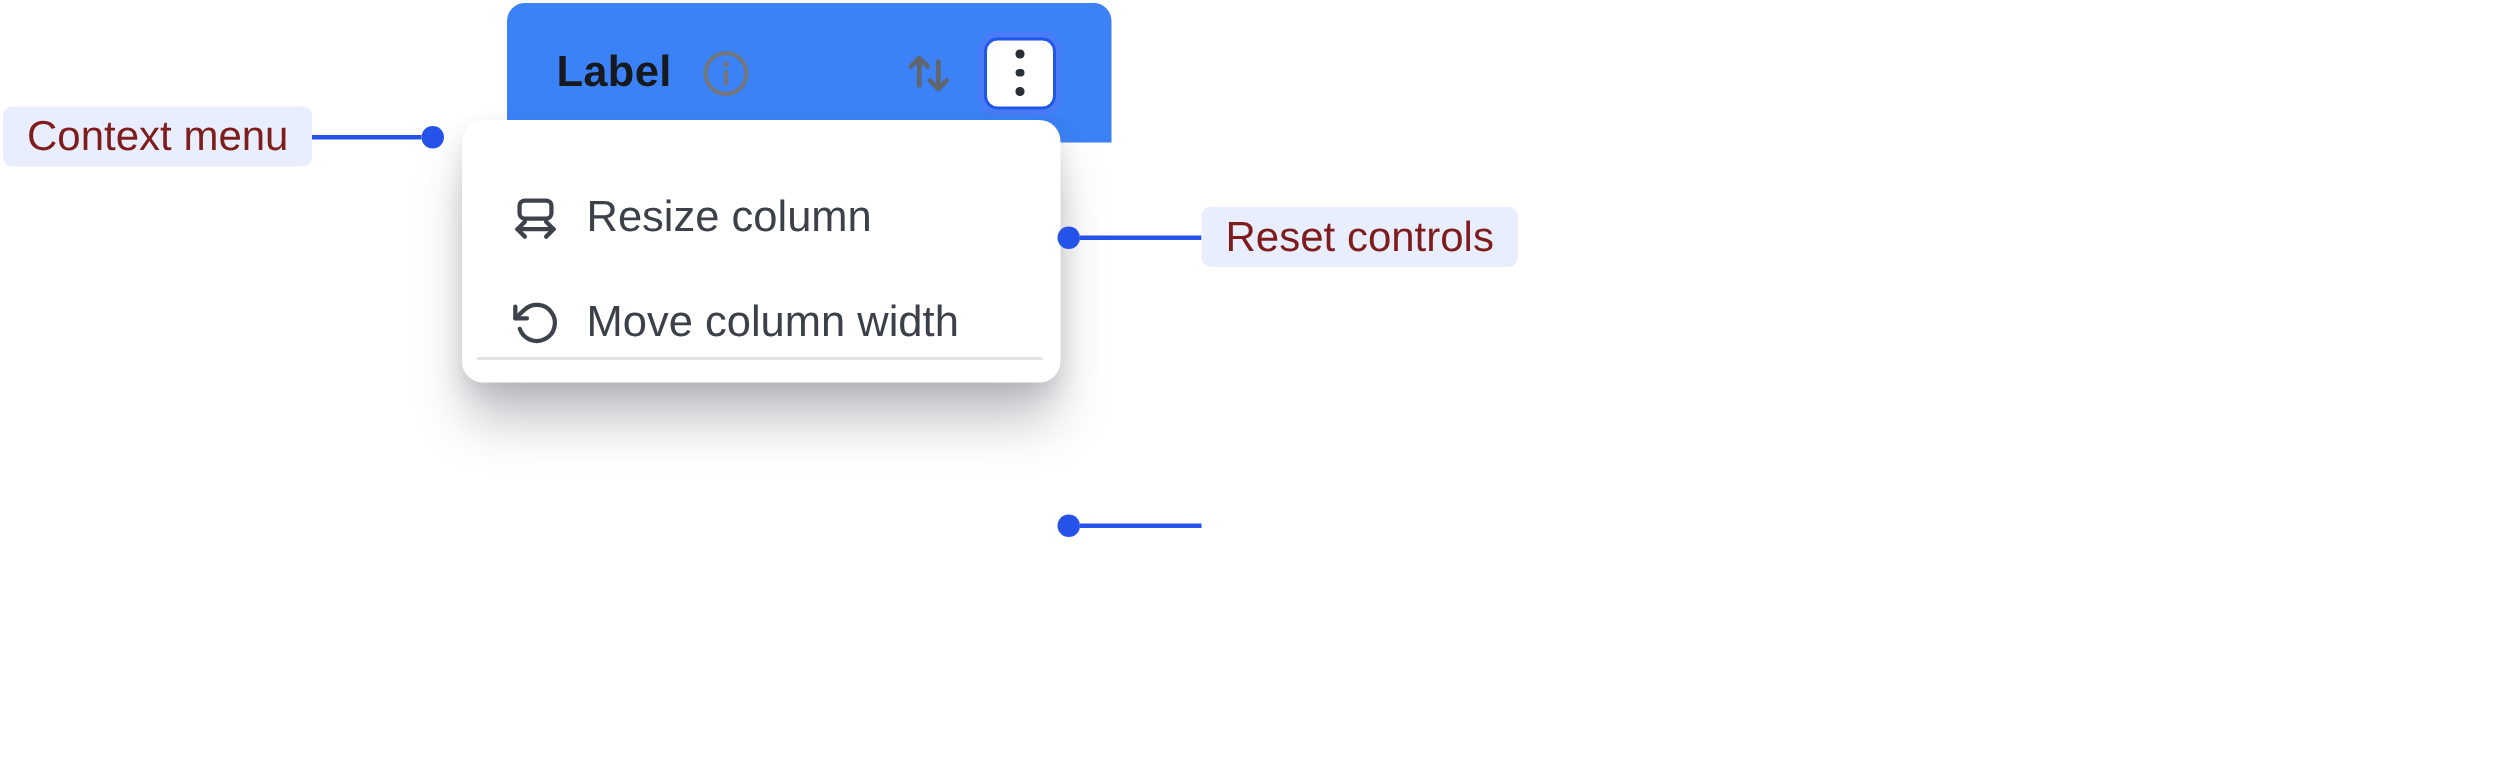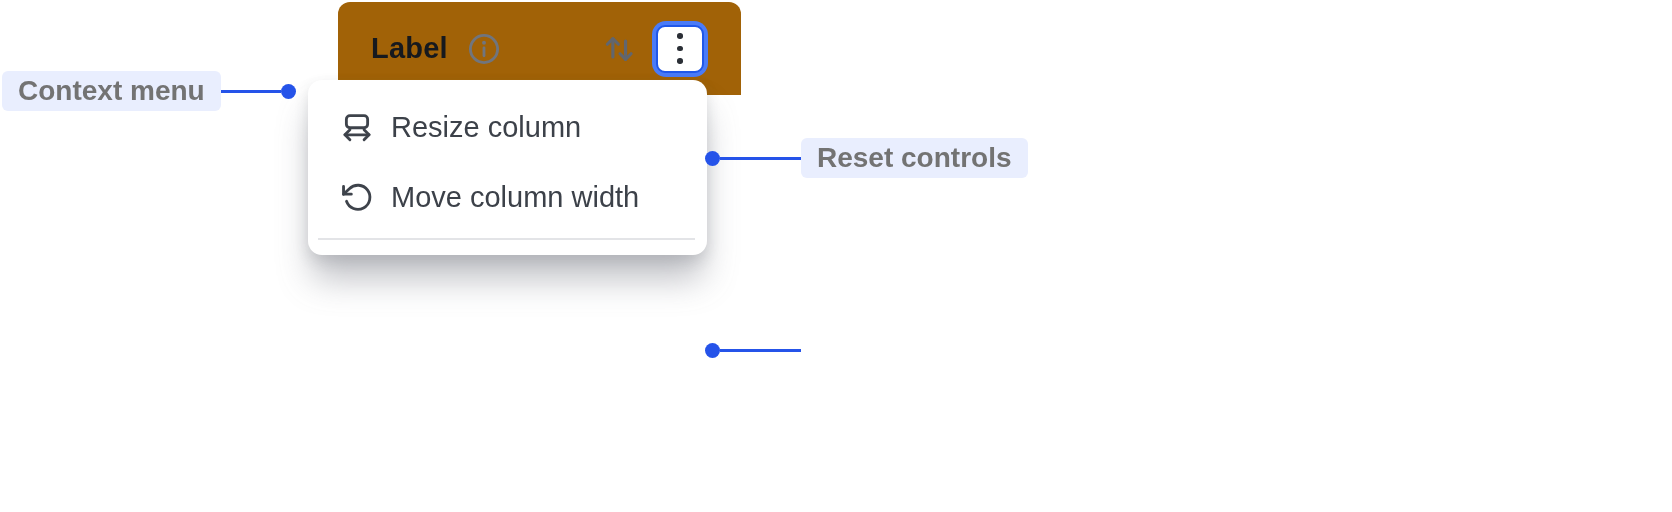--- a/index.html
+++ b/index.html
@@ -5,21 +5,21 @@
   * { margin:0; padding:0; box-sizing:border-box; }
   html,body { background:#ffffff; }
   .canvas {
     position:relative; width:1672px; height:512px; background:#ffffff;
     font-family:"Liberation Sans", sans-serif; overflow:hidden;
   }
 
   
   .col-header {
     position:absolute; left:338px; top:2px; width:403px; height:93px;
-    background:#a16207; border-radius:12px 12px 0 0;
+    background:#3b82f6; border-radius:12px 12px 0 0;
     display:flex; align-items:center; padding:0 33px 0 33px; z-index:1;
   }
   .col-label { font-size:29px; font-weight:700; color:#16191e; letter-spacing:.2px; }
   .hdr-info { margin-left:19px; width:34px; height:34px; display:flex; }
   .spacer { flex:1; }
   .hdr-sort { width:38px; height:38px; display:flex; margin-right:13px; }
   .more-btn {
     width:56px; height:56px; border:none; border-radius:14px; background:#4a7bf7;
     padding:4px; cursor:pointer; display:flex;
   }
@@ -29,30 +29,30 @@
   }
   .more-inner i { width:5.5px; height:5.5px; border-radius:50%; background:#2b2f36; display:block; }
 
   
   .menu {
     position:absolute; left:308px; top:80px; width:399px;
     background:#ffffff; border-radius:14px; padding:12px 0 9px 0; z-index:2;
     box-shadow:0 28px 34px -4px rgba(104,108,118,.42), 0 6px 14px rgba(70,74,82,.16);
   }
   .menu-item {
-    height:70px; display:flex; align-items:center; padding-left:32px; gap:17px; cursor:pointer;
+    height:70px; display:flex; align-items:flex-end; padding-left:32px; gap:17px; cursor:pointer;
   }
   .mi-icon { width:34px; height:34px; display:flex; flex:0 0 34px; }
   .mi-label { font-size:29px; color:#3c4149; white-space:nowrap; }
   .menu-divider { border-top:2px solid #e3e4e7; margin:6px 12px 6px 10px; }
 
   
   .anno { position:absolute; display:flex; align-items:center; z-index:3; height:40px; }
   .anno-badge {
-    background:#e9eefe; color:#737373; font-size:28px; font-weight:700;
+    background:#e9eefe; color:#7f1d1d; font-size:28px; font-weight:400;
     height:40px; border-radius:6px; padding:0 16px; display:flex; align-items:center; white-space:nowrap;
   }
   .anno-line { height:3px; background:#2553e9; }
   .anno-line.grow { flex:1; }
   .anno-dot { width:15px; height:15px; border-radius:50%; background:#2553e9; flex:0 0 15px; }
   .anno-left  { left:2px;  top:71px;  width:294px; }
   .anno-resize { left:705px; top:138px; }
   .anno-move   { left:705px; top:330px; }
   .anno-right .anno-line { width:81px; }
 

